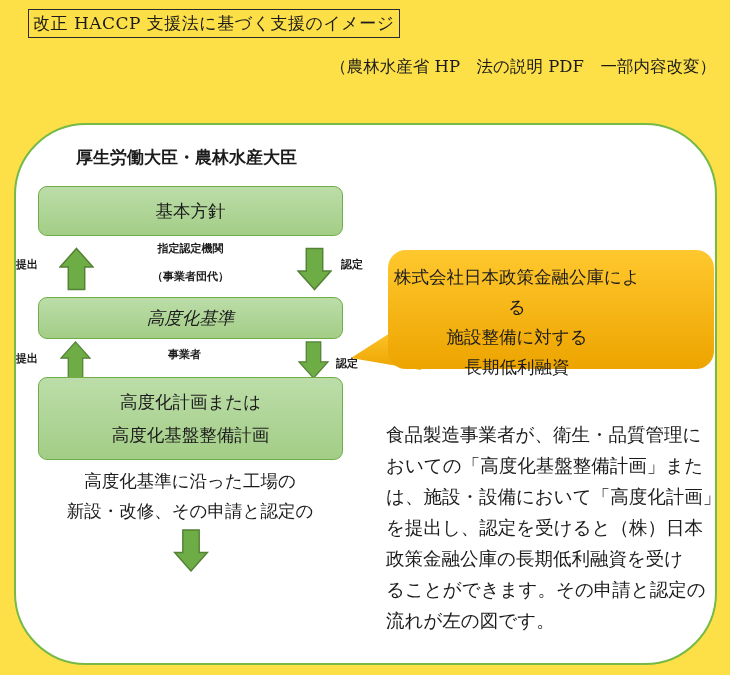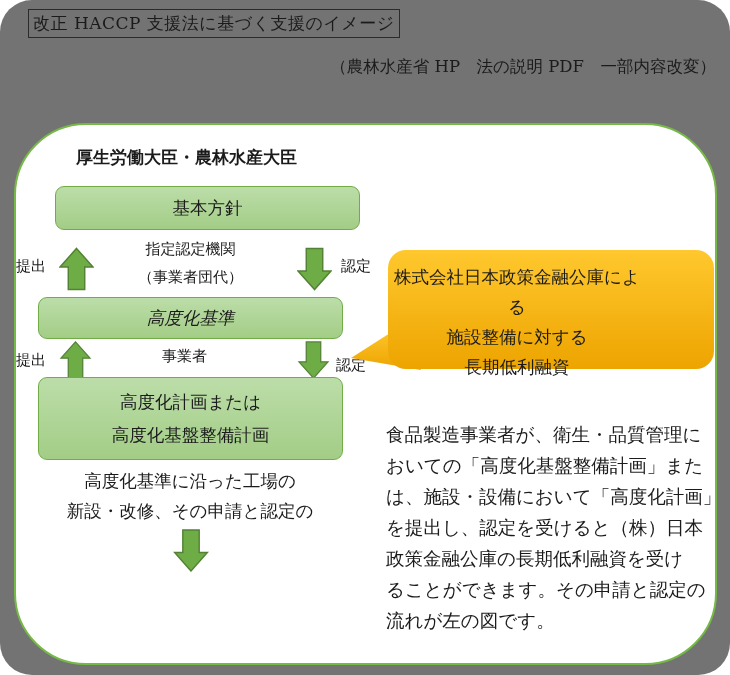--- a/index.html
+++ b/index.html
@@ -13,21 +13,21 @@
     --callout-bottom:#EDA400;
     --text:#1b1b1b;
     --title-border:#2b2b2b;
   }
   html,body{margin:0;padding:0;background:#ffffff;}
   body{
     font-family:"DejaVu Serif","Liberation Serif",serif;
     color:var(--text);
     -webkit-font-smoothing:antialiased;
   }
-  .stage{position:relative;width:730px;height:675px;background:#737373;overflow:hidden;border-radius:32px;}
+  .stage{position:relative;width:730px;height:675px;background:#fde047;overflow:hidden;}
   .abs{position:absolute;}
   .pre{white-space:pre-line;}
   .center{text-align:center;}
 
   .title-box{
     left:28px;top:9px;height:27px;line-height:27px;
     padding:0 4px;border:1px solid var(--title-border);
     font-size:17px;letter-spacing:.5px;
   }
   .subtitle{top:56px;right:14px;font-size:16.5px;}
@@ -40,25 +40,25 @@
   .ministers{left:76px;top:146px;font-size:17px;font-weight:bold;}
 
   .gbox{
     left:38px;width:305px;
     background:linear-gradient(180deg,var(--green-box-fill-top),var(--green-box-fill-bottom));
     border:1.5px solid var(--green-box-border);
     border-radius:9px;
     display:flex;align-items:center;justify-content:center;
     font-size:17.5px;box-sizing:border-box;
   }
-  .gbox-1{top:186px;height:44px;margin-left:17px;}
+  .gbox-1{top:186px;height:50px;}
   .gbox-2{top:297px;height:42px;font-style:italic;}
   .gbox-3{top:377px;height:83px;line-height:33px;}
 
-  .flow-label{font-size:15px;}
+  .flow-label{font-size:11px;font-weight:bold;}
   .lbl-submit-1{left:16px;top:257px;}
   .lbl-certify-1{left:341px;top:257px;}
   .lbl-center-1{left:38px;top:235px;width:305px;line-height:28px;}
   .lbl-submit-2{left:16px;top:351px;}
   .lbl-certify-2{left:336px;top:356px;}
   .lbl-center-2{left:32px;top:347px;width:305px;}
 
   .arrow{display:block;}
   .arr-up-1{left:59px;top:247px;}
   .arr-down-1{left:297px;top:247px;}

